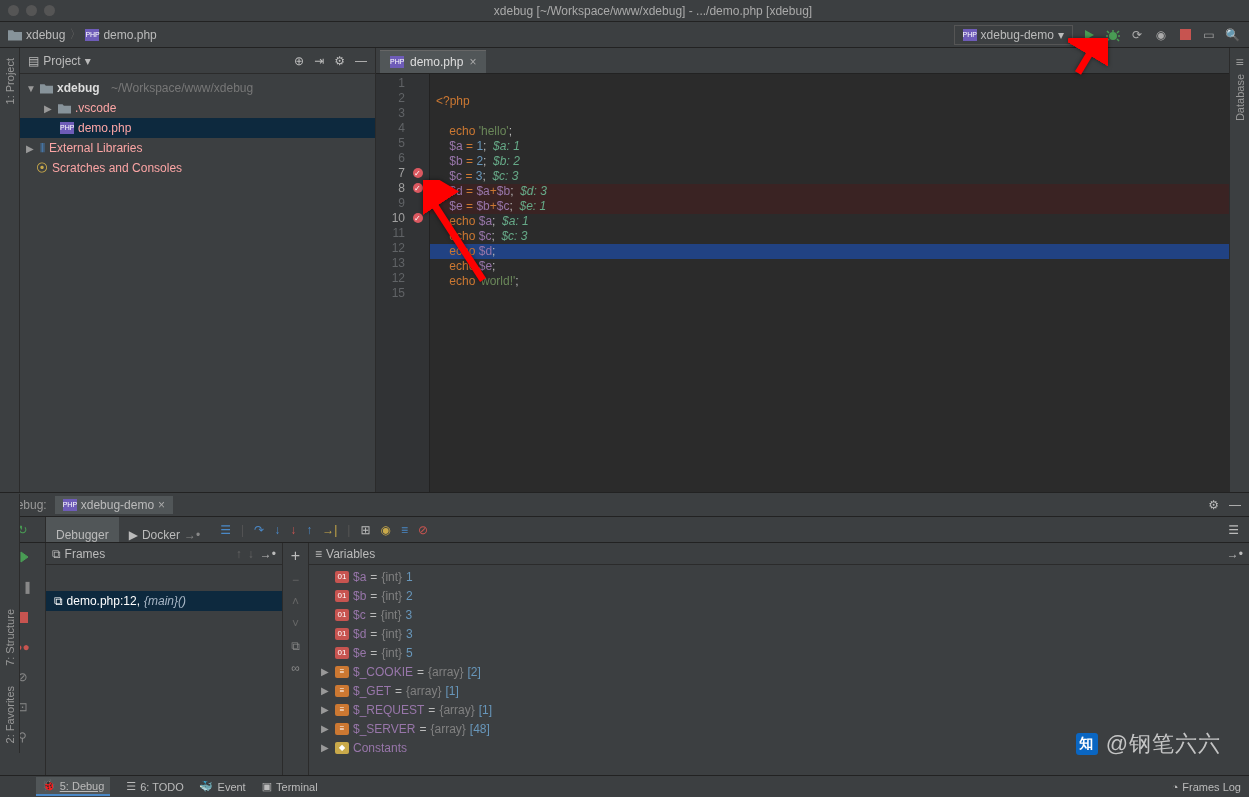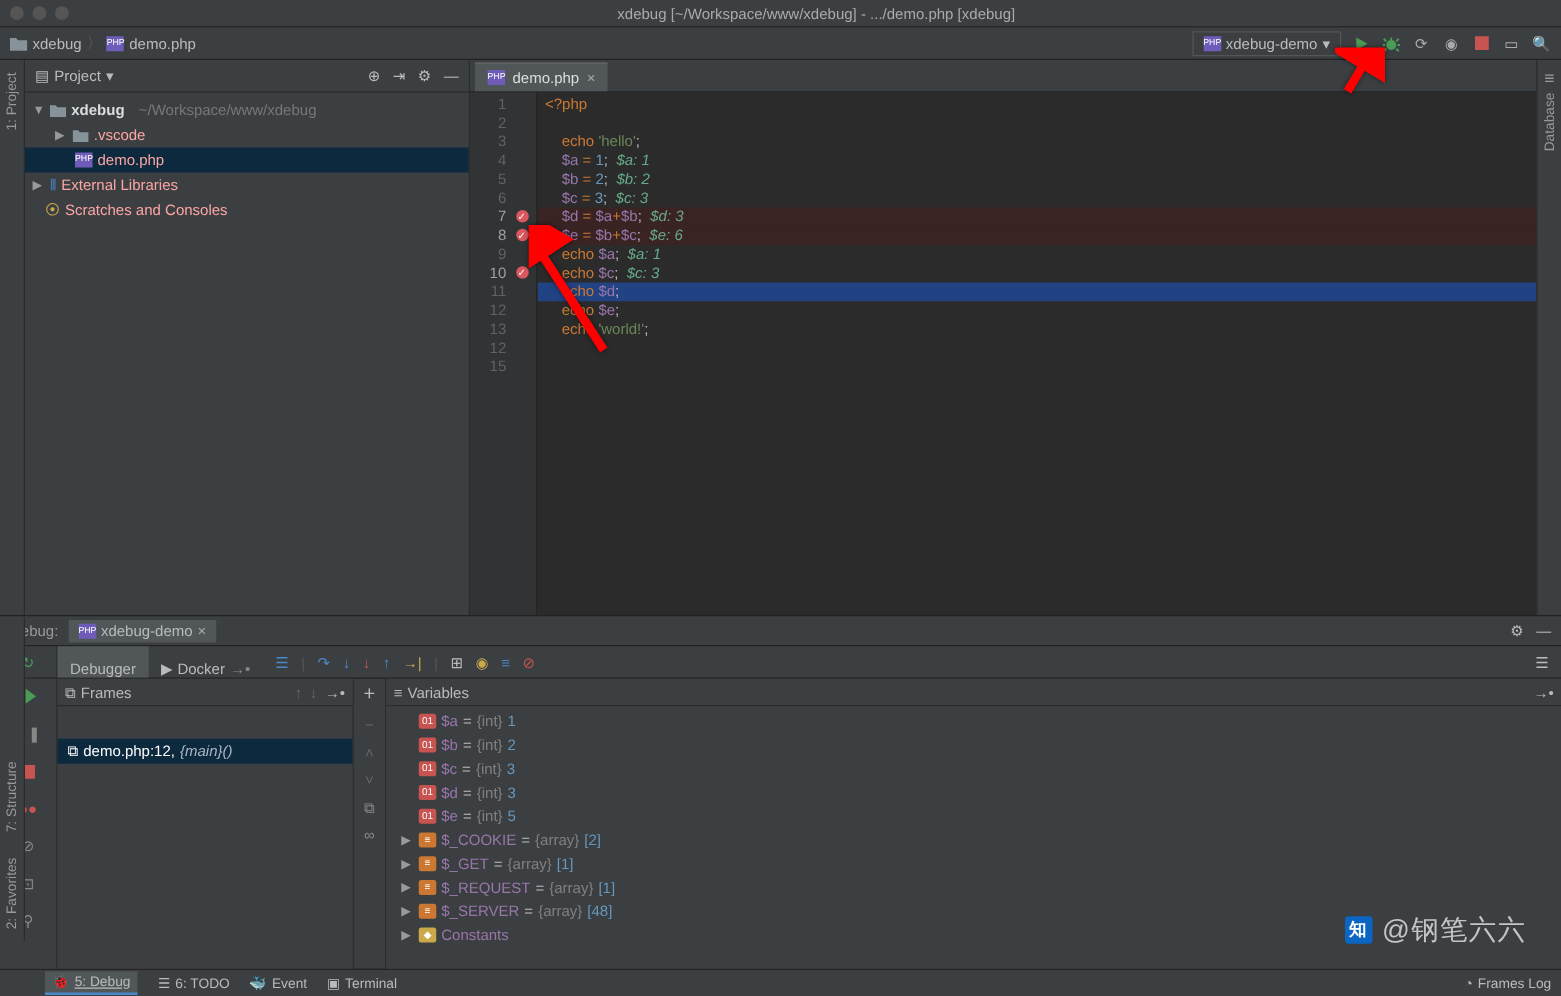--- a/index.html
+++ b/index.html
@@ -38,21 +38,21 @@
 .editor-area { flex: 1; display: flex; flex-direction: column; background: #2b2b2b; }
 .tabs { height: 26px; background: #3c3f41; display: flex; align-items: flex-end; padding-left: 4px; border-bottom: 1px solid #222; }
 .tab { background: #515658; padding: 4px 10px; display: flex; align-items: center; gap: 6px; color: #ddd; border-top: 1px solid #666; }
 .tab .close { color: #aaa; cursor: pointer; }
 .code-area { flex: 1; display: flex; font-family: "Menlo", "Consolas", monospace; font-size: 12px; line-height: 15px; position: relative; }
 .gutter { width: 54px; background: #313335; text-align: right; color: #606366; padding-top: 2px; border-right: 1px solid #222; }
 .gutter-row { height: 15px; padding-right: 24px; position: relative; }
 .gutter-row.bp { color: #a0a0a0; }
 .bp-dot { position: absolute; right: 6px; top: 2px; width: 10px; height: 10px; border-radius: 50%; background: #db5860; }
 .bp-dot.check::after { content: "✓"; position: absolute; font-size: 8px; color: #fff; left: 1px; top: -2px; }
-.code { flex: 1; padding-top: 2px; overflow: hidden; }
+.code { flex: 1; padding-top: 20px; overflow: hidden; }
 .code-line { height: 15px; padding-left: 6px; white-space: pre; }
 .code-line.bp-line { background: #3a2323; }
 .code-line.current { background: #214283; }
 .kw { color: #cc7832; }
 .str { color: #6a8759; }
 .num { color: #6897bb; }
 .var { color: #9876aa; }
 .op { color: #cc7832; }
 .hint { color: #66aa88; font-style: italic; }
 .right-rail { width: 20px; background: #3c3f41; border-left: 1px solid #2b2b2b; display: flex; flex-direction: column; align-items: center; padding-top: 6px; }
@@ -212,21 +212,21 @@
           <div class="gutter-row">15</div>
         </div>
       <div class="code" id="code">
           <div class="code-line"><span class="kw">&lt;?php</span></div>
           <div class="code-line"></div>
           <div class="code-line">    <span class="kw">echo</span> <span class="str">'hello'</span>;</div>
           <div class="code-line">    <span class="var">$a</span> <span class="op">=</span> <span class="num">1</span>;  <span class="hint">$a: 1</span></div>
           <div class="code-line">    <span class="var">$b</span> <span class="op">=</span> <span class="num">2</span>;  <span class="hint">$b: 2</span></div>
           <div class="code-line">    <span class="var">$c</span> <span class="op">=</span> <span class="num">3</span>;  <span class="hint">$c: 3</span></div>
           <div class="code-line bp-line">    <span class="var">$d</span> <span class="op">=</span> <span class="var">$a</span><span class="op">+</span><span class="var">$b</span>;  <span class="hint">$d: 3</span></div>
-          <div class="code-line bp-line">    <span class="var">$e</span> <span class="op">=</span> <span class="var">$b</span><span class="op">+</span><span class="var">$c</span>;  <span class="hint">$e: 6</span></div>
+          <div class="code-line bp-line">    <span class="var">$e</span> <span class="op">=</span> <span class="var">$b</span><span class="op">+</span><span class="var">$c</span>;  <span class="hint">$e: 1</span></div>
           <div class="code-line">    <span class="kw">echo</span> <span class="var">$a</span>;  <span class="hint">$a: 1</span></div>
           <div class="code-line">    <span class="kw">echo</span> <span class="var">$c</span>;  <span class="hint">$c: 3</span></div>
           <div class="code-line current">    <span class="kw">echo</span> <span class="var">$d</span>;</div>
           <div class="code-line">    <span class="kw">echo</span> <span class="var">$e</span>;</div>
           <div class="code-line">    <span class="kw">echo</span> <span class="str">'world!'</span>;</div>
           <div class="code-line"></div>
         </div>
     </div>
   </div>
 

